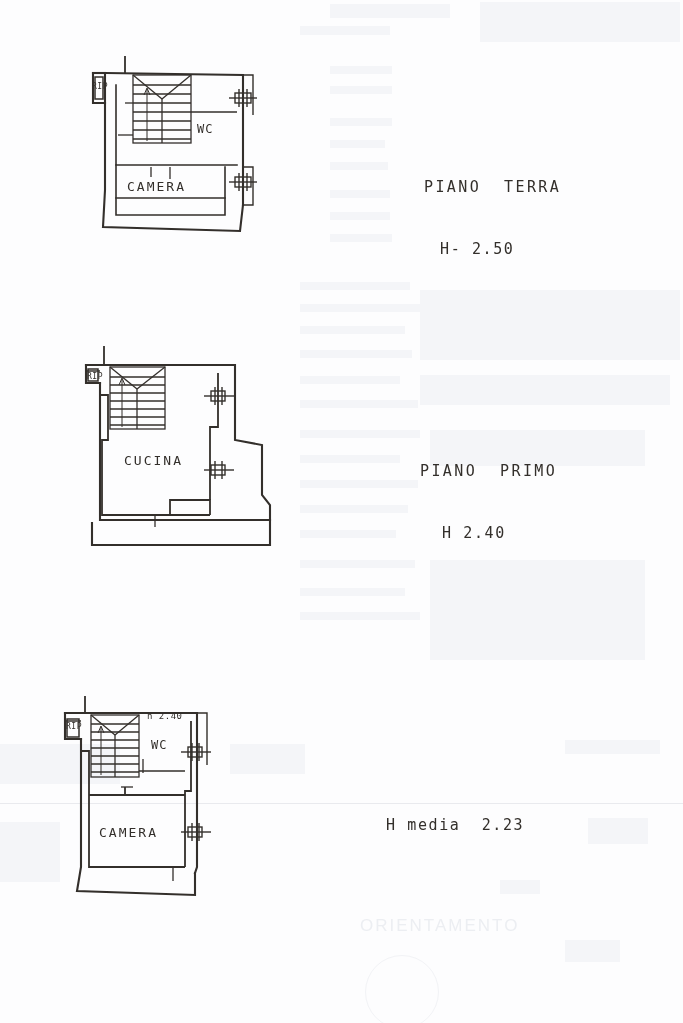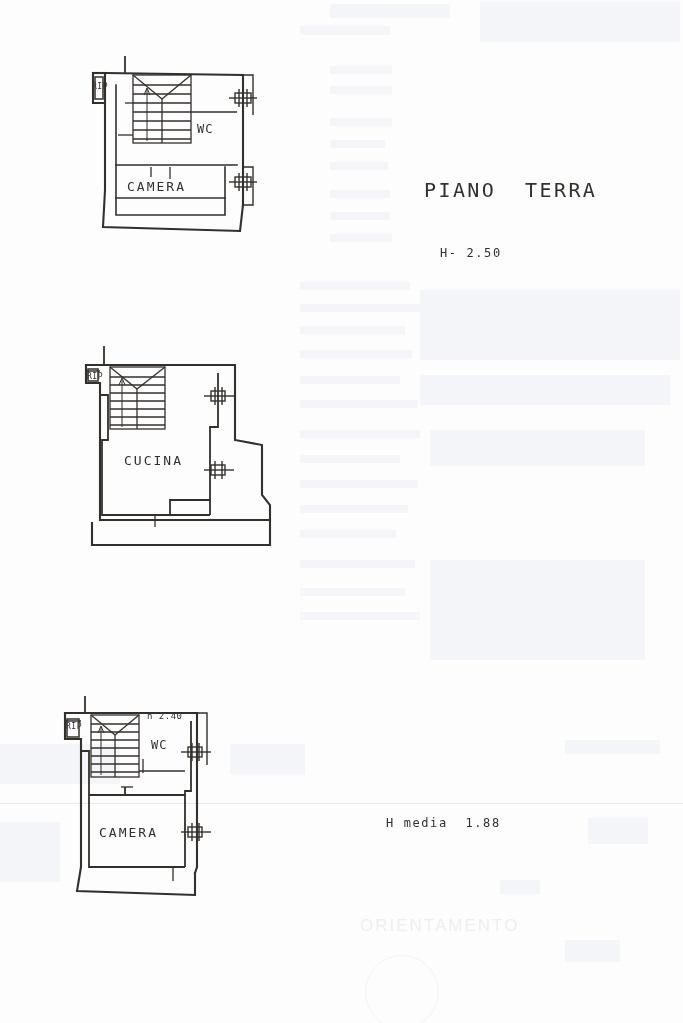--- a/index.html
+++ b/index.html
@@ -53,26 +53,26 @@
   }
 
   
   .caption {
     position: absolute;
     color: #332f2b;
     font-family: "DejaVu Sans Mono", monospace;
     white-space: pre;
   }
   .caption .cap-title {
-    font-size: 20px;
+    font-size: 15px;
     letter-spacing: 2.4px;
     display: block;
   }
   .caption .cap-sub {
-    font-size: 12px;
+    font-size: 15px;
     letter-spacing: 1.6px;
     display: block;
     margin-top: 6px;
   }
   .cap-indent-1 { padding-left: 16px; }
   .cap-indent-2 { padding-left: 22px; }
   .cap-indent-3 { padding-left: 8px; }
 </style>
 </head>
 <body>
@@ -253,20 +253,24 @@
 
       <g fill="none" stroke="#332f2b" stroke-width="1.3">
         <line x1="85" y1="170" x2="85" y2="182"></line>
       </g>
 
       <text x="54" y="120" fill="#332f2b" font-family="DejaVu Sans Mono, monospace" font-size="13" letter-spacing="2">CUCINA</text>
       <text x="17" y="34" fill="#332f2b" font-family="DejaVu Sans Mono, monospace" font-size="8" letter-spacing="0.5">RIP</text>
     </svg>
   </div>
 
+  <div class="caption" style="left:420px;top:424px;">
+    <span class="cap-title">PIANO  PRIMO</span>
+    <span class="cap-sub cap-indent-2">H 2.40</span>
+  </div>
 
   <div class="plan" style="left:55px;top:695px;">
     <svg width="195" height="215" viewBox="0 0 195 215">
       <g fill="none" stroke="#332f2b" stroke-width="2.1" stroke-linecap="square">
 
         <path d="M 10 18 L 10 44 L 26 44"></path>
         <path d="M 10 18 L 142 18"></path>
         <path d="M 26 44 L 26 172 L 22 196 L 140 200 L 140 178"></path>
         <path d="M 142 18 L 142 172 L 140 178"></path>
 
@@ -323,16 +327,16 @@
       </g>
 
       <text x="96" y="54" fill="#332f2b" font-family="DejaVu Sans Mono, monospace" font-size="12" letter-spacing="1">WC</text>
       <text x="44" y="142" fill="#332f2b" font-family="DejaVu Sans Mono, monospace" font-size="13" letter-spacing="2">CAMERA</text>
       <text x="11" y="34" fill="#332f2b" font-family="DejaVu Sans Mono, monospace" font-size="8" letter-spacing="0.5">RIP</text>
       <text x="92" y="24" fill="#332f2b" font-family="DejaVu Sans Mono, monospace" font-size="9" letter-spacing="0.5">h 2.40</text>
     </svg>
   </div>
 
   <div class="caption" style="left:378px;top:772px;">
-    <span class="cap-sub cap-indent-3">H media  1.88</span>
+    <span class="cap-sub cap-indent-3">H media  2.23</span>
   </div>
 
 </div>
 
 </body></html>

